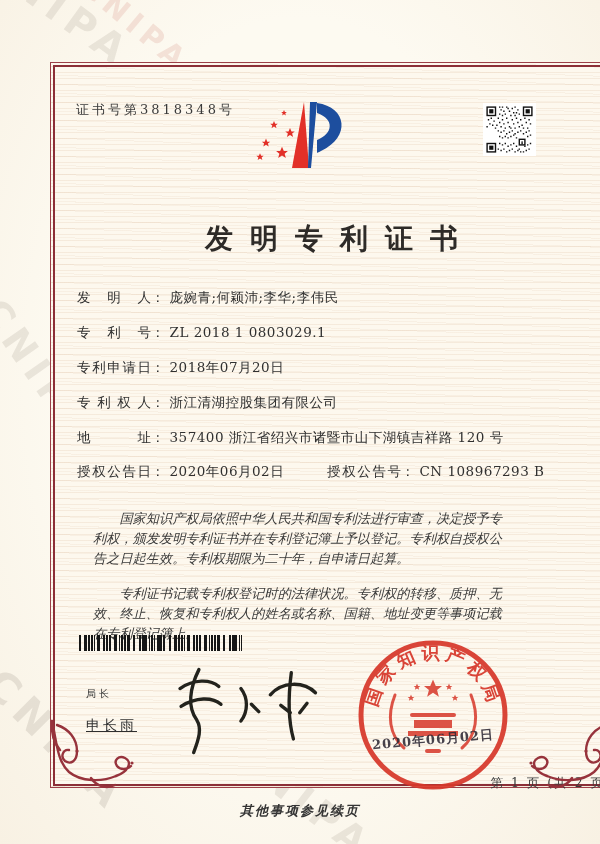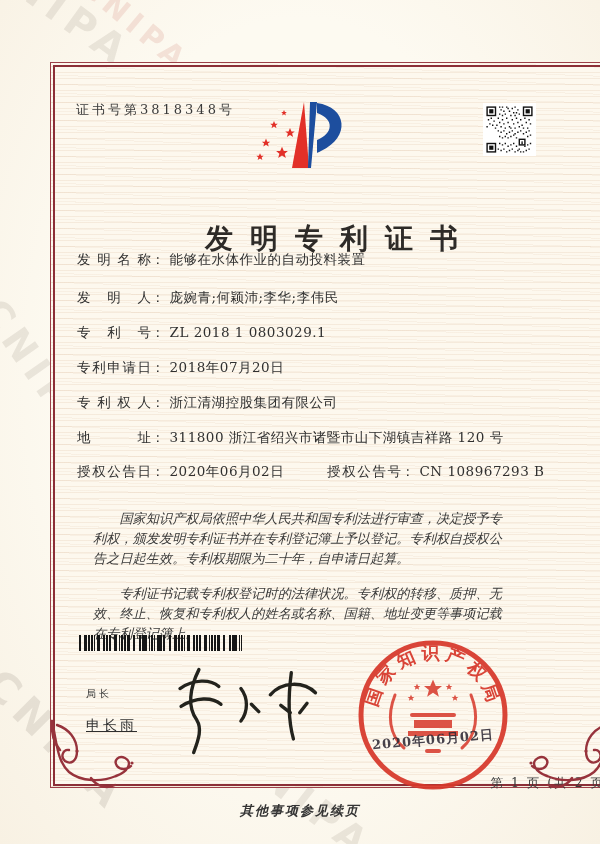--- a/index.html
+++ b/index.html
@@ -125,37 +125,34 @@
         <rect x="26" y="26" width="1" height="1"></rect>
       <path d="M10 1h1v1h-1zM12 1h1v1h-1zM15 1h1v1h-1zM16 2h1v1h-1zM19 2h1v1h-1zM21 1h1v1h-1zM23 3h1v1h-1zM11 3h1v1h-1zM13 4h1v1h-1zM17 4h1v1h-1zM20 5h1v1h-1zM22 5h1v1h-1zM24 6h1v1h-1zM10 6h1v1h-1zM14 6h1v1h-1zM18 7h1v1h-1zM21 7h1v1h-1zM12 7h1v1h-1z
                M2 10h1v1h-1zM4 9h1v1h-1zM6 11h1v1h-1zM3 13h1v1h-1zM5 14h1v1h-1zM1 15h1v1h-1zM7 16h1v1h-1zM9 9h1v1h-1zM10 12h1v1h-1zM12 10h1v1h-1zM13 13h1v1h-1zM15 9h1v1h-1zM16 12h1v1h-1zM17 15h1v1h-1zM19 10h1v1h-1zM20 13h1v1h-1zM22 9h1v1h-1zM23 12h1v1h-1zM25 10h1v1h-1zM26 14h1v1h-1zM28 9h1v1h-1zM29 12h1v1h-1zM31 10h1v1h-1zM32 13h1v1h-1zM30 16h1v1h-1zM27 16h1v1h-1zM24 15h1v1h-1zM21 16h1v1h-1zM18 16h1v1h-1zM14 16h1v1h-1zM11 15h1v1h-1zM8 14h1v1h-1z
                M9 18h1v1h-1zM11 19h1v1h-1zM13 18h1v1h-1zM15 20h1v1h-1zM17 19h1v1h-1zM19 18h1v1h-1zM21 20h1v1h-1zM23 19h1v1h-1zM25 18h1v1h-1zM27 20h1v1h-1zM29 19h1v1h-1zM31 18h1v1h-1zM10 22h1v1h-1zM12 23h1v1h-1zM14 22h1v1h-1zM16 23h1v1h-1zM18 22h1v1h-1zM20 21h1v1h-1zM22 23h1v1h-1zM30 22h1v1h-1zM32 21h1v1h-1z
                M10 27h1v1h-1zM12 28h1v1h-1zM14 27h1v1h-1zM16 29h1v1h-1zM18 28h1v1h-1zM20 27h1v1h-1zM22 29h1v1h-1zM24 31h1v1h-1zM26 27h1v1h-1zM28 29h1v1h-1zM30 28h1v1h-1zM32 27h1v1h-1zM9 31h1v1h-1zM11 32h1v1h-1zM13 31h1v1h-1zM15 33h1v1h-1zM17 32h1v1h-1zM19 31h1v1h-1zM21 33h1v1h-1zM23 32h1v1h-1zM25 33h1v1h-1zM27 33h1v1h-1zM29 32h1v1h-1zM31 31h1v1h-1z"></path>
     </g>
   </svg>
 
   <div class="title">发明专利证书</div>
 
-  <div class="field-row" style="top:188px">
-    <span class="flabel">发明名称</span><span class="fcolon">：</span><span class="fvalue">能够在水体作业的自动投料装置</span>
-  </div>
   <div class="field-row" style="top:226px">
     <span class="flabel">发明人</span><span class="fcolon">：</span><span class="fvalue">庞婉青;何颖沛;李华;李伟民</span>
   </div>
   <div class="field-row" style="top:261px">
     <span class="flabel">专利号</span><span class="fcolon">：</span><span class="fvalue">ZL 2018 1 0803029.1</span>
   </div>
   <div class="field-row" style="top:296px">
     <span class="flabel">专利申请日</span><span class="fcolon">：</span><span class="fvalue">2018年07月20日</span>
   </div>
   <div class="field-row" style="top:331px">
     <span class="flabel">专利权人</span><span class="fcolon">：</span><span class="fvalue">浙江清湖控股集团有限公司</span>
   </div>
   <div class="field-row" style="top:366px">
-    <span class="flabel">地址</span><span class="fcolon">：</span><span class="fvalue">311800 浙江省绍兴市诸暨市山下湖镇吉祥路 120 号</span>
+    <span class="flabel">地址</span><span class="fcolon">：</span><span class="fvalue">357400 浙江省绍兴市诸暨市山下湖镇吉祥路 120 号</span>
   </div>
   <div class="field-row" style="top:400px">
     <span>
       <span class="flabel">授权公告日</span><span class="fcolon">：</span><span class="fvalue">2020年06月02日</span>
     </span>
     <span class="grant-no-group">
       <span class="flabel">授权公告号</span><span class="fcolon">：</span><span class="fvalue">CN 108967293 B</span>
     </span>
   </div>
 

